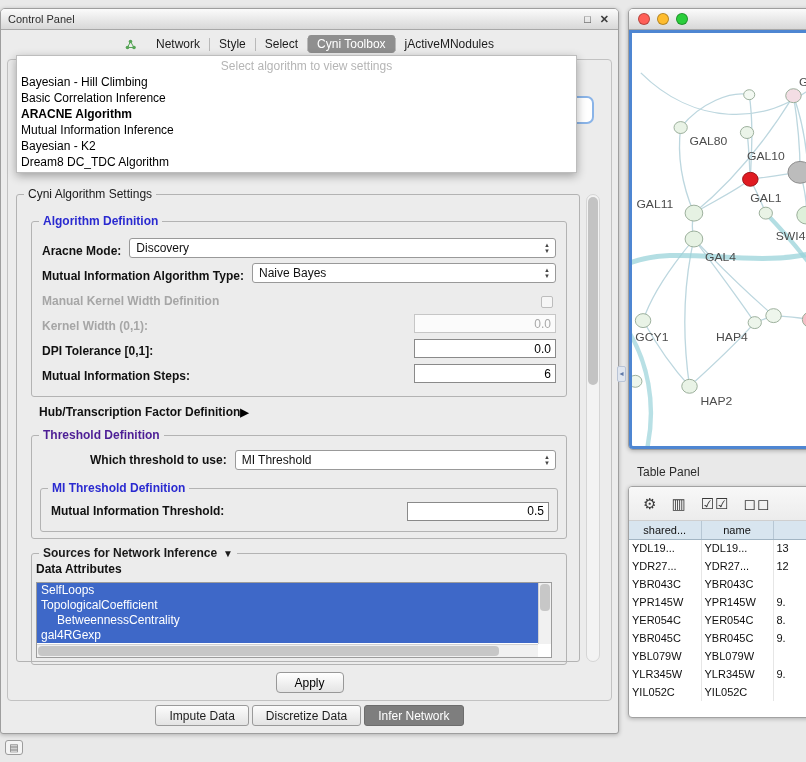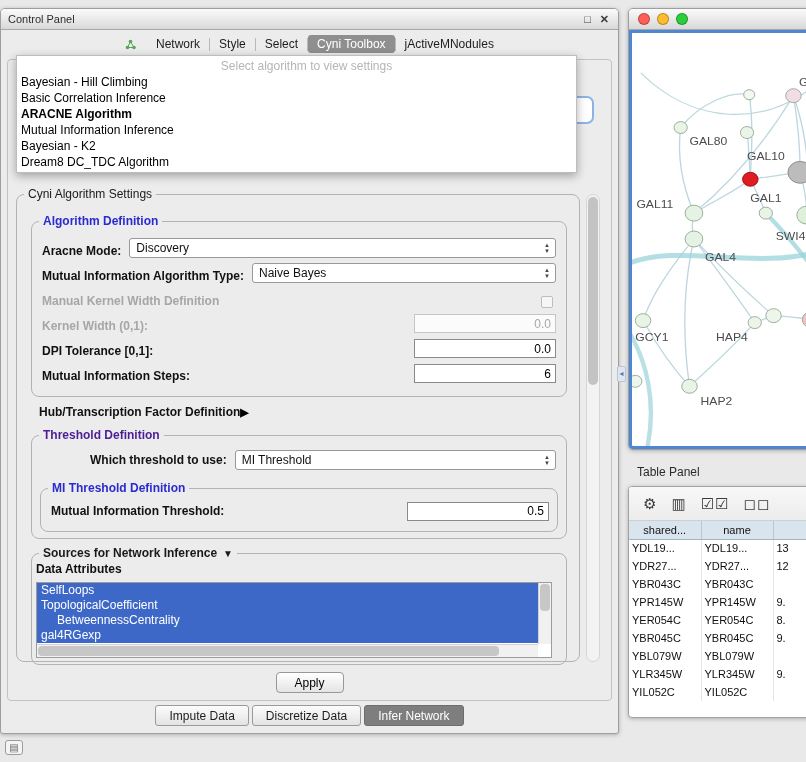--- a/index.html
+++ b/index.html
@@ -18,21 +18,21 @@
   .tab-bar{display:flex;align-items:center;justify-content:center;height:28px;}
   .tab{display:flex;align-items:center;gap:20px;font-size:12px;color:#1c1c1c;padding:2px 9px;border-radius:3px;white-space:nowrap;}
   .tab.sel{background:#8f8f8f;color:#fff;}
   .tab-div{width:1px;height:13px;background:#b9b9b9;}
   .tab-icon{display:flex;align-items:center;}
 
   .content-panel{position:absolute;left:6px;top:50px;width:605px;height:642px;border:1px solid #c2c2c2;border-radius:4px;background:#ececec;}
 
   .focus-fragment{position:absolute;left:548px;top:36px;width:38px;height:28px;border:2px solid #8ab4e8;border-radius:7px;background:#fff;}
 
-  .groupbox{position:absolute;border:1px solid #b3b3b3;border-radius:8px;}
+  .groupbox{position:absolute;border:1px solid #b3b3b3;border-radius:3px;}
   .gb-legend{position:absolute;top:-8px;left:7px;background:#ececec;padding:0 4px;font-size:12px;color:#1a1a1a;white-space:nowrap;}
   .gb-legend.blue{color:#2a2ad0;font-weight:bold;}
   .gb-legend.green{color:#4c1d95;font-weight:bold;}
 
   .settings-box{left:8px;top:134px;width:564px;height:468px;}
   .algdef-box{left:14px;top:26px;width:536px;height:176px;}
   .rows{position:absolute;left:10px;right:10px;top:16px;display:flex;flex-direction:column;gap:5px;}
   .row{display:flex;align-items:flex-end;gap:8px;height:20px;}
   .lbl{font-size:12px;font-weight:bold;color:#111;white-space:nowrap;}
   .lbl.dis{color:#a6a6a6;}

